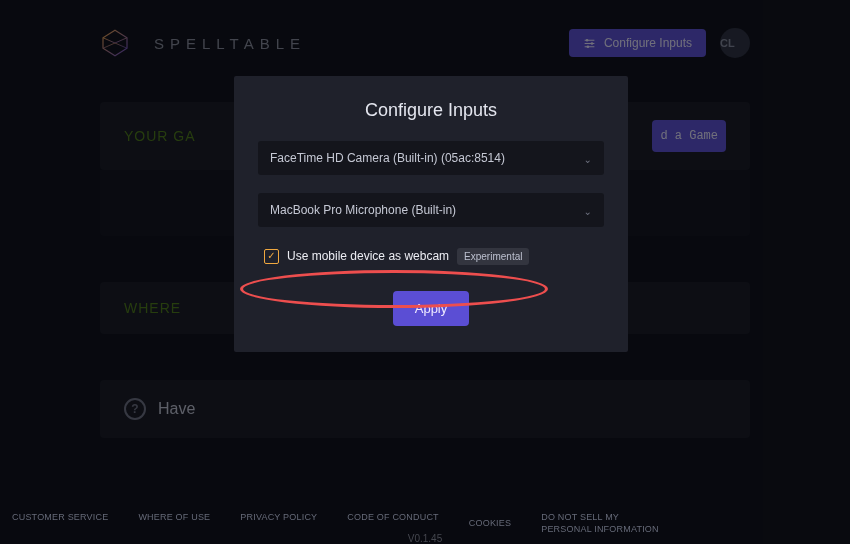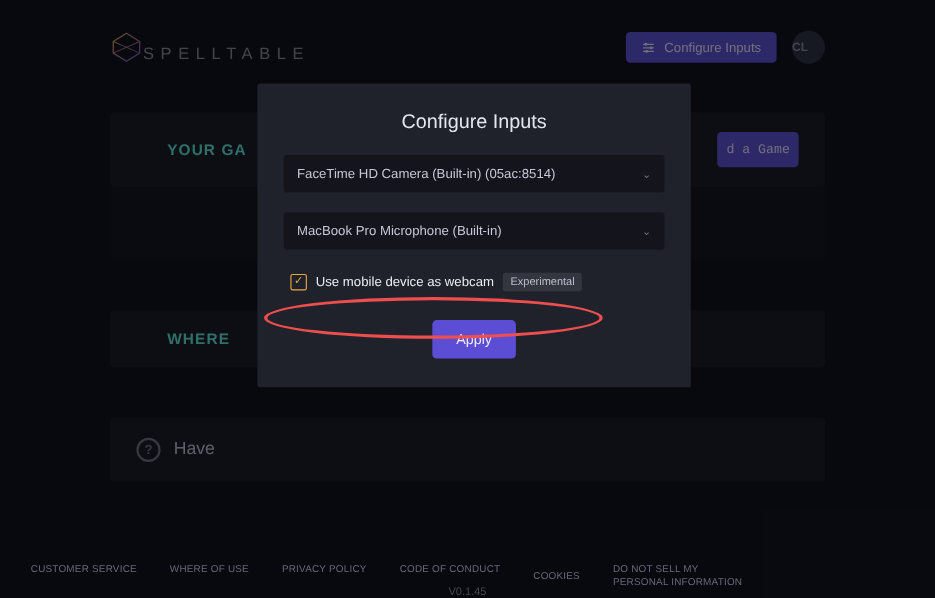--- a/index.html
+++ b/index.html
@@ -8,21 +8,21 @@
   background: #0a0b10;
   font-family: -apple-system, BlinkMacSystemFont, "Segoe UI", sans-serif;
   color: #c5c8d4;
   overflow: hidden;
   position: relative;
 }
 .topbar {
   display: flex; justify-content: space-between; align-items: center;
   padding: 28px 100px 18px 100px;
 }
-.brand { display: flex; align-items: flex-end; gap: 0; }
+.brand { display: flex; align-items: center; gap: 24px; }
 .brand-text { font-size: 15px; letter-spacing: 6px; color: #8a8d99; font-weight: 400; }
 .brand-logo { width: 30px; height: 30px; }
 .topright { display: flex; align-items: center; gap: 14px; }
 .config-btn {
   display: flex; align-items: center; gap: 8px;
   background: #5b4ed4; color: #efeaff;
   padding: 7px 14px; border-radius: 4px; font-size: 12px;
 }
 .avatar {
   width: 30px; height: 30px; border-radius: 50%;
@@ -30,21 +30,21 @@
   display: flex; align-items: center; justify-content: flex-start;
   font-size: 11px; font-weight: 700;
 }
 .content { padding: 0 100px; }
 .panel {
   background: #14151c; border-radius: 4px;
   padding: 18px 24px; margin-top: 26px;
   display: flex; align-items: center; justify-content: space-between;
 }
 .panel-gap { margin-top: 46px; }
-.panel-title { font-size: 14px; color: #5eead4; font-weight: 700; letter-spacing: 1px; margin-left: 28px; }
+.panel-title { font-size: 14px; color: #4d7c0f; font-weight: 400; letter-spacing: 1px; }
 .panel-sub { height: 66px; background: #0e0f15; border-radius: 0 0 4px 4px; }
 .find-btn {
   background: #5b4ed4; color: #efeaff;
   padding: 9px 8px; border-radius: 4px; font-size: 12px; font-family: Liberation Mono, monospace;
 }
 .help-row { display: flex; align-items: center; gap: 12px; }
 .help-icon {
   width: 22px; height: 22px; border-radius: 50%;
   border: 2px solid #6f7280; color: #6f7280;
   display: inline-flex; align-items: center; justify-content: center;
@@ -102,21 +102,21 @@
   line-height: 1.6; margin-top: 16px;
 }
 .apply-btn {
   display: block; margin: 24px auto 0 auto;
   background: #5b4ed4; color: #efeaff;
   padding: 10px 22px; border: none; border-radius: 4px;
   font-size: 13px; cursor: pointer;
 }
 .footer {
   position: absolute; left: 0; right: 0; bottom: 8px;
-  display: flex; gap: 30px; padding: 0 12px 0 28px;
+  display: flex; gap: 30px; padding: 0 12px 0 12px;
   font-size: 9px; color: #666a78; letter-spacing: 0.2px;
 }
 .footer div { max-width: 120px; line-height: 1.4; }
 .version {
   position: absolute; left: 50%; bottom: 0;
   transform: translateX(-50%);
   font-size: 10px; color: #45474f;
 }
 </style>
 </head>

